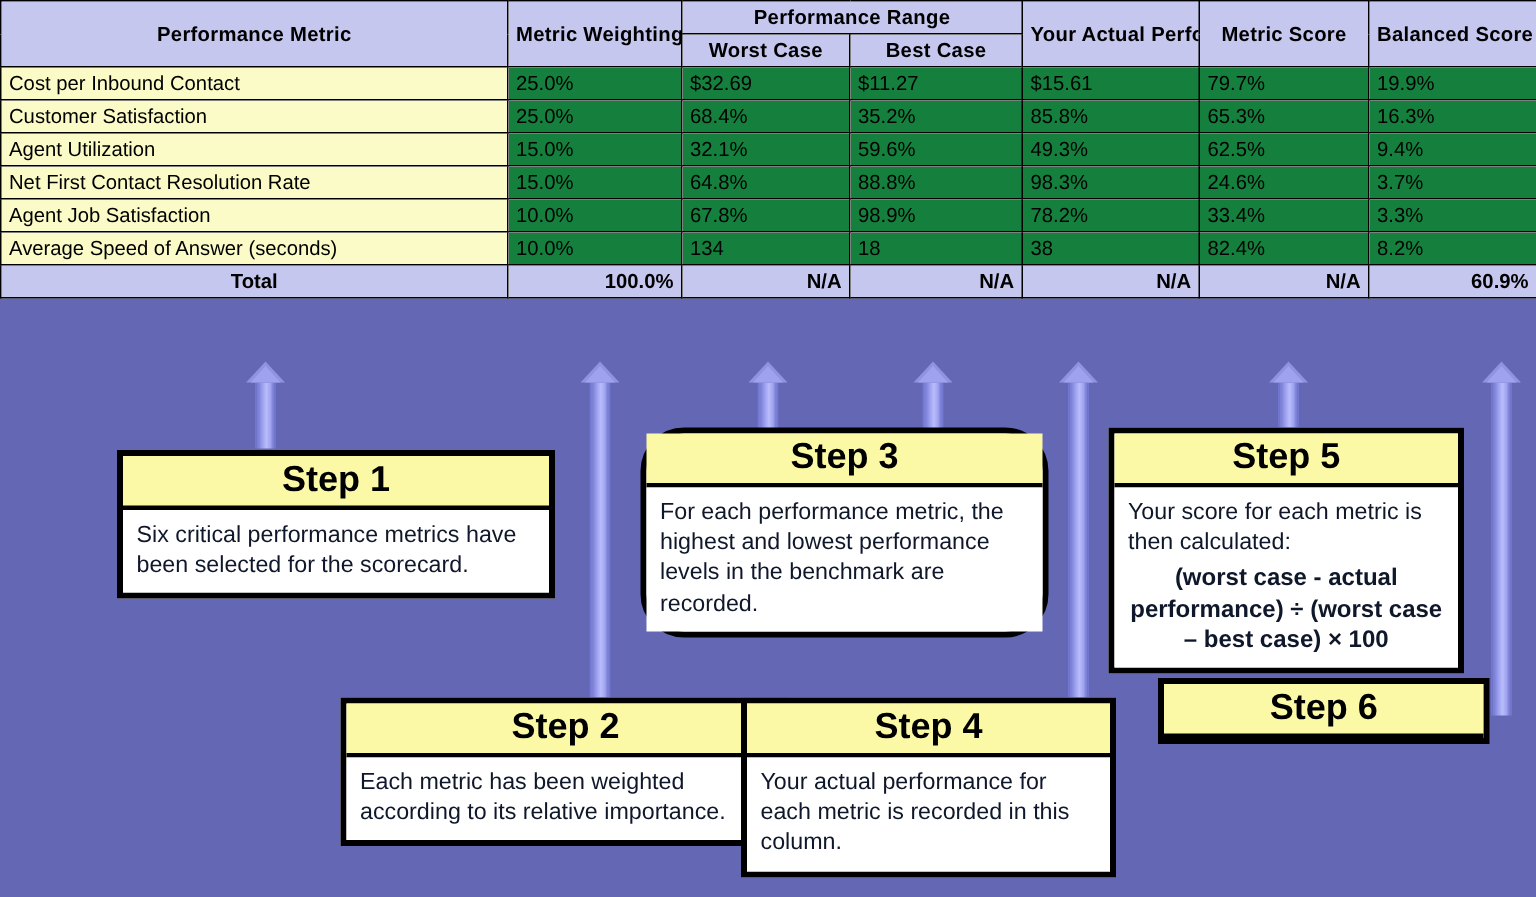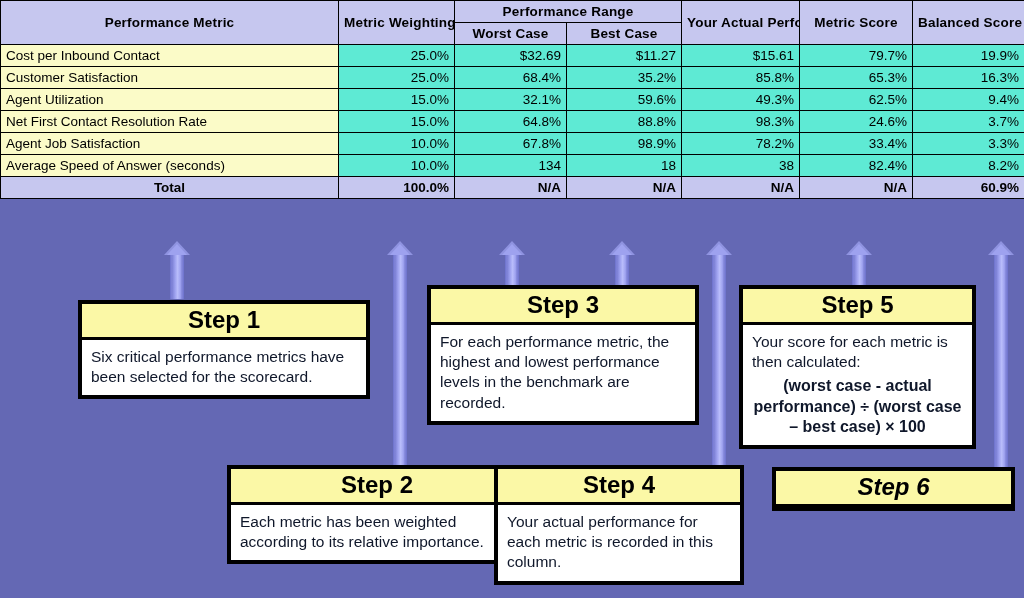--- a/index.html
+++ b/index.html
@@ -49,22 +49,21 @@
   th.hdr-tall { height: 54px; margin-left: 28px; }
   th.hdr-sub { height: 27px; }
   th.hdr-grp { height: 27px; }
 
   td.metric-name {
     background: #fbfbc8;
     text-align: left;
     font-size: 13.5px;
   }
   td.num {
-    background: #5eead4;
-    text-align: right;
+    background: #15803d;
   }
   tr.total-row td {
     background: #c6c7ef;
     font-weight: bold;
   }
   tr.total-row td.total-label {
     text-align: center;
   }
   tr.total-row td.num { text-align: right; }
 
@@ -274,33 +273,33 @@
 <div class="step-box" style="left:78px; top:300px; width:292px;">
   <div class="step-title">Step 1</div>
   <div class="step-body">Six critical performance metrics have been selected for the scorecard.</div>
 </div>
 
 <div class="step-box" style="left:227px; top:465px; width:300px;">
   <div class="step-title">Step 2</div>
   <div class="step-body">Each metric has been weighted according to its relative importance.</div>
 </div>
 
-<div class="step-box" style="left:427px; top:285px; width:272px;">
+<div class="step-box" style="left:427px; top:285px; width:272px;border-radius:29px;">
   <div class="step-title">Step 3</div>
   <div class="step-body">For each performance metric, the highest and lowest performance levels in the benchmark are recorded.</div>
 </div>
 
 <div class="step-box" style="left:494px; top:465px; width:250px;">
   <div class="step-title">Step 4</div>
   <div class="step-body">Your actual performance for each metric is recorded in this column.</div>
 </div>
 
 <div class="step-box" style="left:739px; top:285px; width:237px;">
   <div class="step-title">Step 5</div>
   <div class="step-body">
     <span>Your score for each metric is then calculated:</span>
     <div class="step-formula">(worst case - actual performance) ÷ (worst case – best case) × 100</div>
   </div>
 </div>
 
-<div class="step-box" style="left:772px; top:467px; width:243px;font-style:italic;">
+<div class="step-box" style="left:772px; top:452px; width:221px;">
   <div class="step-title">Step 6</div>
 </div>
 
 </body></html>

